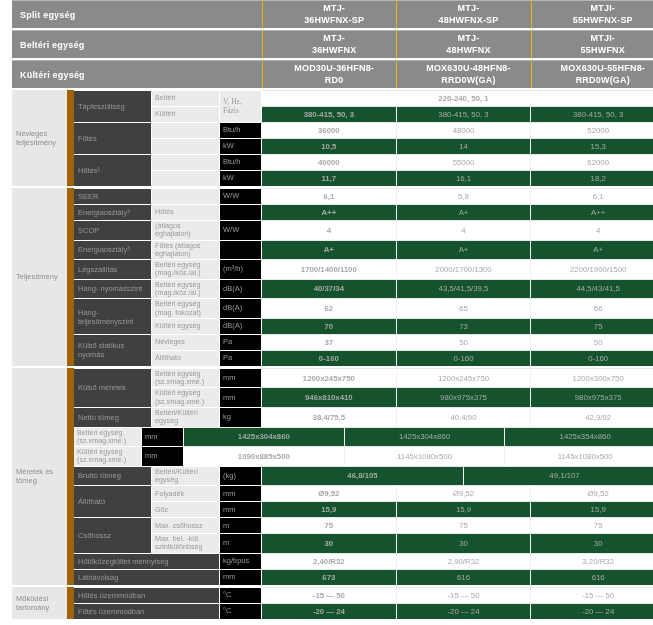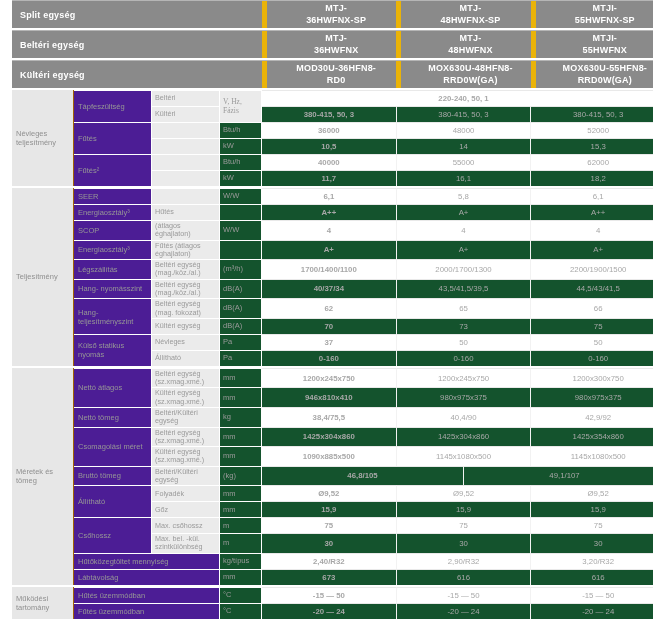--- a/index.html
+++ b/index.html
@@ -8,40 +8,40 @@
     font-family:"Liberation Sans","DejaVu Sans",sans-serif;
     margin-left:12px;
     -webkit-font-smoothing:antialiased;
   }
   
   .h-row{display:flex;background:#8a8a8a;margin-bottom:2px;min-height:28px;border-top:1px solid #b5b5b5;box-sizing:border-box;}
   .h-label{width:250px;box-sizing:border-box;color:#fff;font-weight:bold;font-size:9px;
     display:flex;align-items:center;padding-left:8px;letter-spacing:.2px;}
   .h-model{width:134.33px;box-sizing:border-box;color:#fff;font-weight:bold;font-size:9px;
     display:flex;align-items:center;justify-content:center;text-align:center;
-    white-space:pre-line;line-height:1.3;border-left:5px solid #eab308;letter-spacing:.2px;padding-left:9px;}
+    white-space:pre-line;line-height:1.3;border-left:1px solid #eab308;letter-spacing:.2px;padding-left:9px;}
   
   .group{display:flex;margin-bottom:2px;}
   .g-label{width:62px;box-sizing:border-box;background:#e7e7e7;color:#909090;font-size:7.5px;
-    display:flex;align-items:center;padding:0 4px;line-height:1.2;border-right:1px solid #a16207;}
+    display:flex;align-items:center;padding:0 4px;line-height:1.2;border-right:7px solid #a16207;}
   .g-rows{flex:1;display:flex;flex-direction:column;min-width:0;}
   .prop{display:flex;}
-  .p-label{width:78px;box-sizing:border-box;background:#4c1d95;color:#969696;font-size:7.5px;
+  .p-label{width:78px;box-sizing:border-box;background:#404040;color:#969696;font-size:7.5px;
     display:flex;align-items:center;padding:1px 4px;line-height:1.2;
     border-right:1px solid #fff;border-top:1px solid #fff;}
   .p-label.wide{width:146px;}
   .p-rows{flex:1;display:flex;flex-direction:column;position:relative;min-width:0;}
   .p-unit{position:absolute;left:68px;top:0;bottom:0;width:42px;box-sizing:border-box;z-index:1;
     background:#ebebeb;color:#9a9a9a;font-size:7.5px;display:flex;align-items:center;
     padding:0 3px;border-right:1px solid #fff;border-top:1px solid #fff;line-height:1.1;font-family:Liberation Serif, serif;}
   .row{display:flex;min-height:16px;}
   .sub{width:68px;box-sizing:border-box;background:#ebebeb;color:#9a9a9a;font-size:7.2px;
     display:flex;align-items:center;padding:1px 3px;line-height:1.15;
     border-right:1px solid #fff;border-top:1px solid #fff;}
-  .unit{width:42px;box-sizing:border-box;background:#14532d;color:#9a9a9a;font-size:7.5px;
+  .unit{width:42px;box-sizing:border-box;background:#000000;color:#9a9a9a;font-size:7.5px;
     display:flex;align-items:center;padding:1px 3px;line-height:1.1;
     border-right:1px solid #fff;border-top:1px solid #fff;}
   .vals{flex:1;display:flex;min-width:0;}
   .val{flex:1;box-sizing:border-box;color:#a8a8a8;font-size:7.8px;
     display:flex;align-items:center;justify-content:center;text-align:center;
     border-top:1px solid #e9e9e9;border-left:1px solid #f2f2f2;background:#fff;padding:1px 2px;}
   .val:first-child{border-left:none;font-weight:bold;}
   .row.alt .val{background:#14532d;}
   .prop.wide-prop .unit{}
 </style>
@@ -121,21 +121,21 @@
                 <div class="unit">kW</div>
                 <div class="vals">
                   <div class="val">10,5</div>
                   <div class="val">14</div>
                   <div class="val">15,3</div>
                 </div>
               </div>
             </div>
           </div>
           <div class="prop">
-            <div class="p-label">Fűtés²</div>
+            <div class="p-label">Hűtés¹</div>
             <div class="p-rows">
               <div class="row">
                 <div class="sub"></div>
                 <div class="unit">Btu/h</div>
                 <div class="vals">
                   <div class="val">40000</div>
                   <div class="val">55000</div>
                   <div class="val">62000</div>
                 </div>
               </div>
@@ -284,21 +284,21 @@
                 </div>
               </div>
             </div>
           </div>
         </div>
       </div>
       <div class="group">
         <div class="g-label">Méretek és tömeg</div>
         <div class="g-rows">
           <div class="prop">
-            <div class="p-label">Nettó átlagos</div>
+            <div class="p-label">Külső méretek</div>
             <div class="p-rows">
               <div class="row">
                 <div class="sub">Beltéri egység (sz.xmag.xmé.)</div>
                 <div class="unit">mm</div>
                 <div class="vals">
                   <div class="val">1200x245x750</div>
                   <div class="val">1200x245x750</div>
                   <div class="val">1200x300x750</div>
                 </div>
               </div>
@@ -321,21 +321,20 @@
                 <div class="unit">kg</div>
                 <div class="vals">
                   <div class="val">38,4/75,5</div>
                   <div class="val">40,4/90</div>
                   <div class="val">42,9/92</div>
                 </div>
               </div>
             </div>
           </div>
           <div class="prop">
-            <div class="p-label">Csomagolási méret</div>
             <div class="p-rows">
               <div class="row alt">
                 <div class="sub">Beltéri egység (sz.xmag.xmé.)</div>
                 <div class="unit">mm</div>
                 <div class="vals">
                   <div class="val">1425x304x860</div>
                   <div class="val">1425x304x860</div>
                   <div class="val">1425x354x860</div>
                 </div>
               </div>

